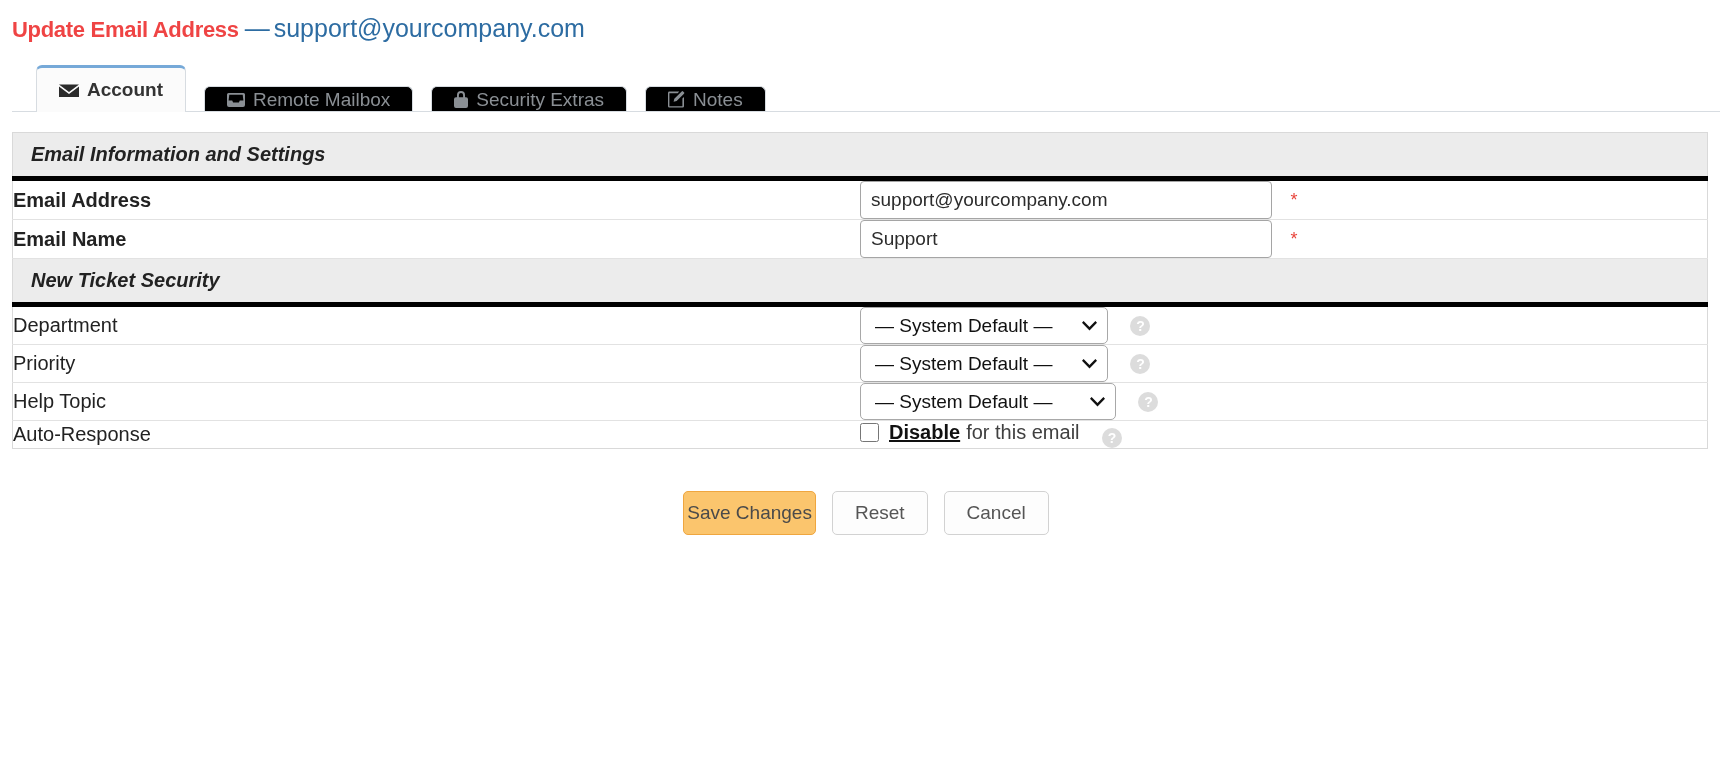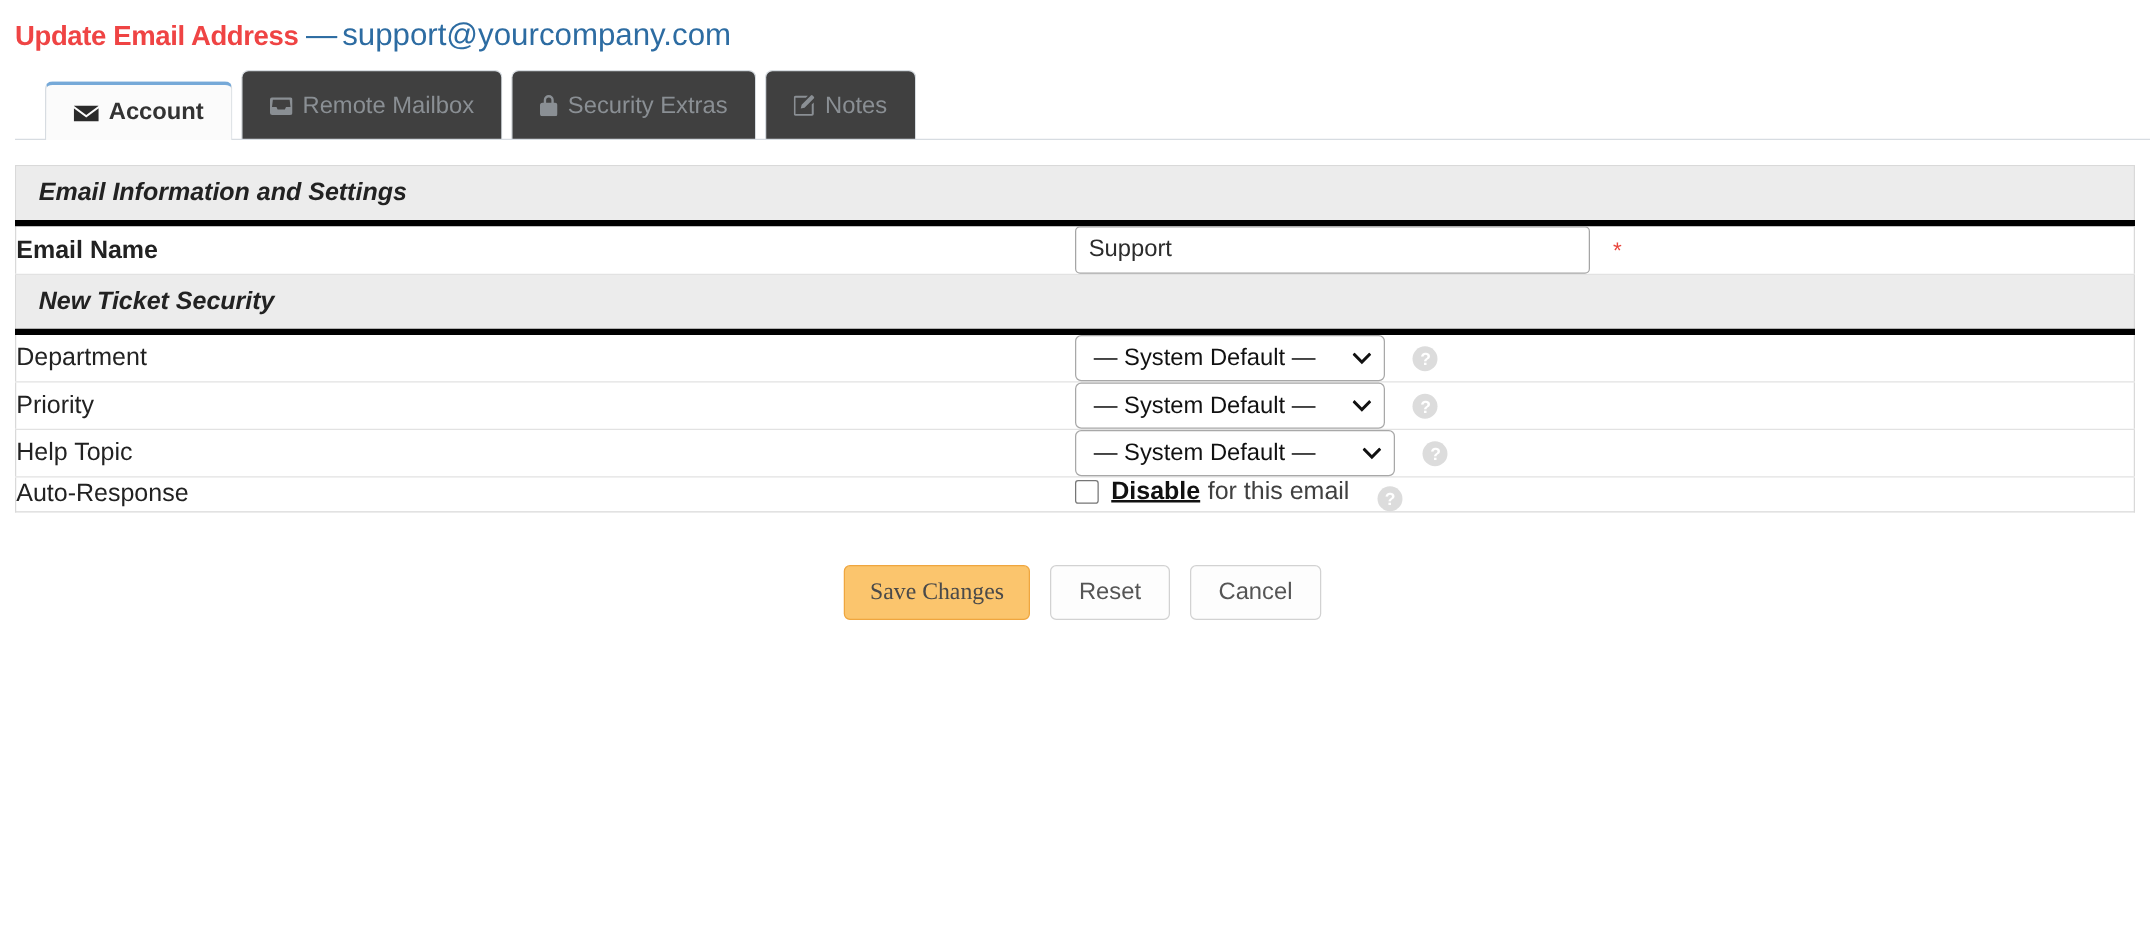--- a/index.html
+++ b/index.html
@@ -39,31 +39,31 @@
   .tabs-wrap {
     position: relative;
     margin-top: 22px;
     height: 47px;
     padding-left: 36px;
   }
   .tabs {
     display: flex;
     align-items: flex-end;
     height: 47px;
-    gap: 7px;
+    gap: 18px;
   }
   .tab {
-    height: 56px;
+    height: 26px;
     display: flex;
     align-items: center;
     gap: 8px;
     padding: 0 22px;
     font-size: 19px;
     color: #8a8f94;
-    background: #404040;
+    background: #000000;
     border: 1px solid #d7dce1;
     border-bottom: none;
     border-radius: 6px 6px 0 0;
     position: relative;
     cursor: pointer;
     white-space: nowrap;
   }
   .tab.active {
     height: 47px;
     color: #333333;
@@ -209,22 +209,21 @@
   button {
     font-family: "Liberation Sans", sans-serif;
     font-size: 19px;
     cursor: pointer;
   }
   .btn-save {
     background: #fbc56d;
     border: 1px solid #efa63f;
     color: #4a4a4a;
     border-radius: 5px;
-    padding: 10px 20px;
-    font-family: Liberation Serif, serif;
+    padding: 10px 3px;
   }
   .btn-plain {
     background: #fdfdfd;
     border: 1px solid #d2d2d2;
     color: #555555;
     border-radius: 5px;
     padding: 10px 22px;
   }
 </style>
 </head>
@@ -277,20 +276,27 @@
 
   <div class="form-wrap">
     <table class="form">
       <tbody>
         <tr class="section-row">
           <td colspan="2">
             <span class="section-title">Email Information and Settings</span>
           </td>
         </tr>
 
+        <tr class="field-row">
+          <td class="label-cell bold">Email Address</td>
+          <td class="control-cell">
+            <input class="text-input" type="text" value="support@yourcompany.com" style="">
+            <span class="required-star">*</span>
+          </td>
+        </tr>
 
         <tr class="field-row">
           <td class="label-cell bold">Email Name</td>
           <td class="control-cell">
             <input class="text-input" type="text" value="Support" style="">
             <span class="required-star">*</span>
           </td>
         </tr>
 
         <tr class="section-row">

